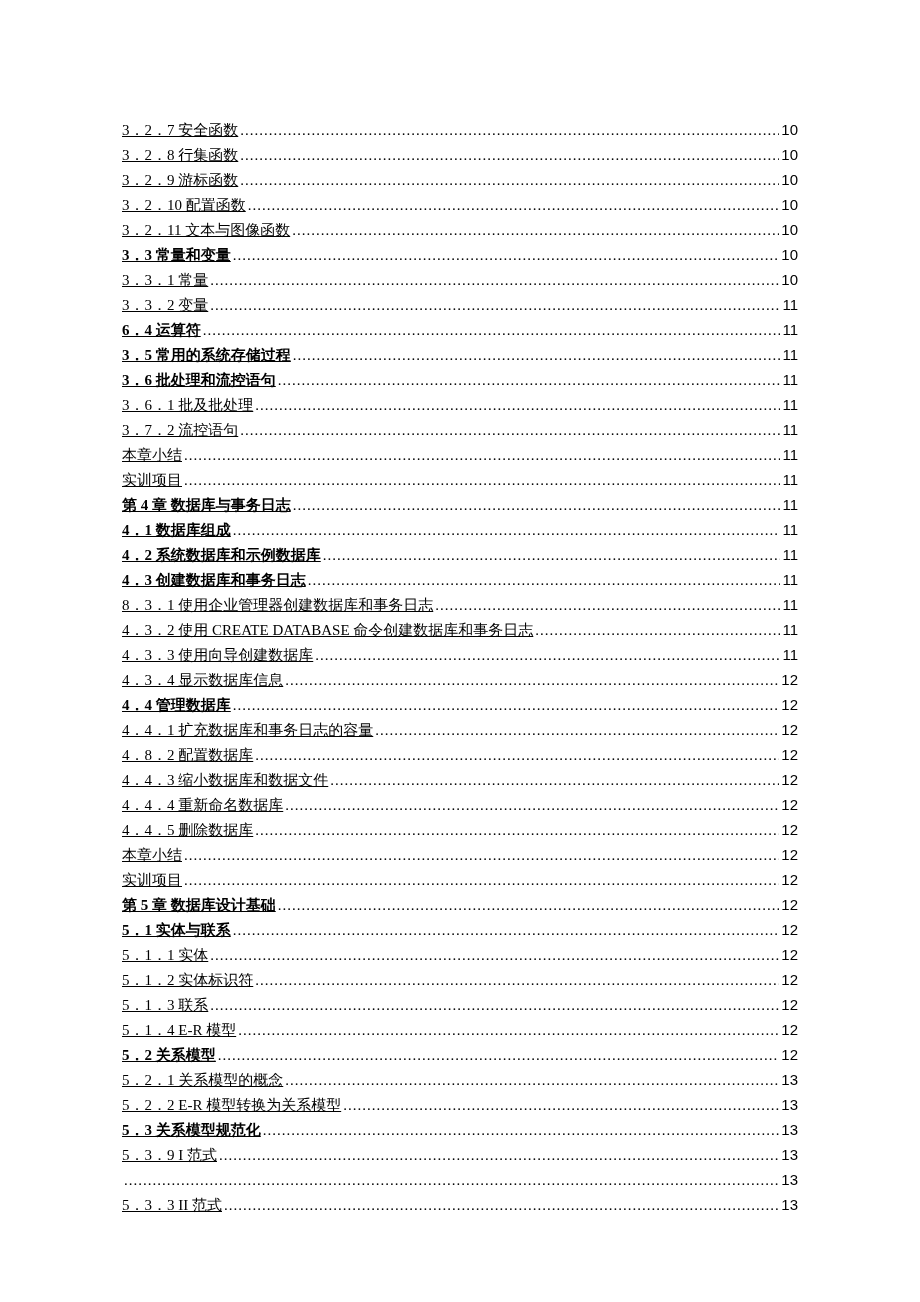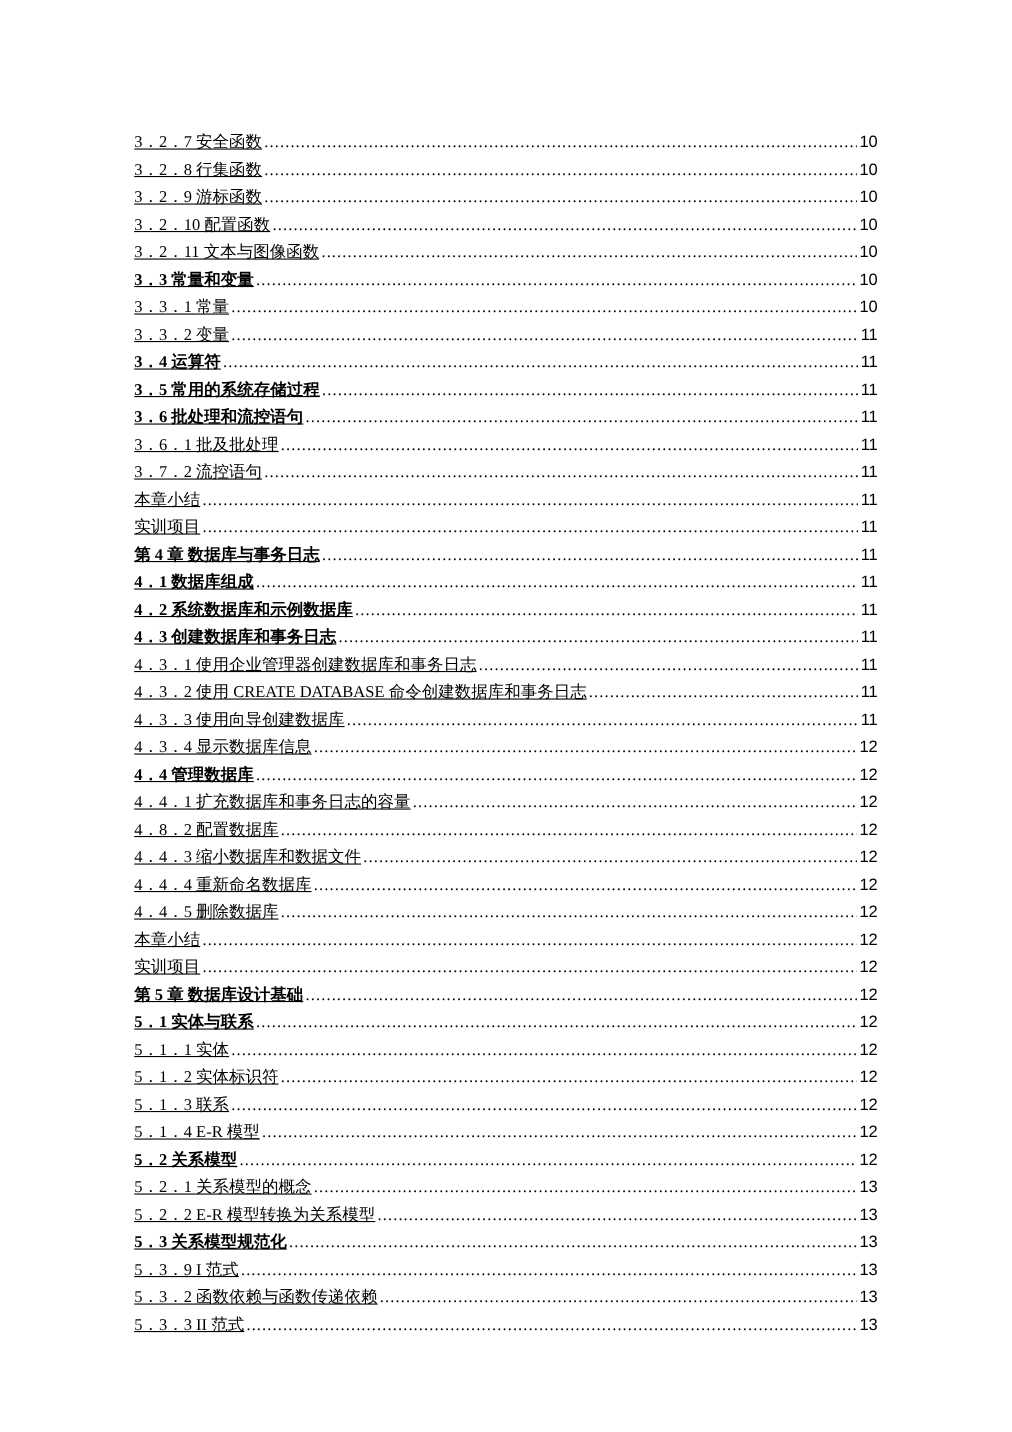--- a/index.html
+++ b/index.html
@@ -79,21 +79,21 @@
       <span class="toc-title ff-song">3．3．1 常量</span>
       <span class="toc-leader"></span>
       <span class="toc-page">10</span>
     </div>
     <div class="toc-row">
       <span class="toc-title ff-song">3．3．2 变量</span>
       <span class="toc-leader"></span>
       <span class="toc-page">11</span>
     </div>
     <div class="toc-row">
-      <span class="toc-title ff-kai fw-bold">3．4 运算符</span>
+      <span class="toc-title ff-kai fw-bold">6．4 运算符</span>
       <span class="toc-leader"></span>
       <span class="toc-page">11</span>
     </div>
     <div class="toc-row">
       <span class="toc-title ff-kai fw-bold">3．5 常用的系统存储过程</span>
       <span class="toc-leader"></span>
       <span class="toc-page">11</span>
     </div>
     <div class="toc-row">
       <span class="toc-title ff-kai fw-bold">3．6 批处理和流控语句</span>
@@ -134,21 +134,21 @@
       <span class="toc-title ff-kai fw-bold">4．2 系统数据库和示例数据库</span>
       <span class="toc-leader"></span>
       <span class="toc-page">11</span>
     </div>
     <div class="toc-row">
       <span class="toc-title ff-kai fw-bold">4．3 创建数据库和事务日志</span>
       <span class="toc-leader"></span>
       <span class="toc-page">11</span>
     </div>
     <div class="toc-row">
-      <span class="toc-title ff-song">4．3．1 使用企业管理器创建数据库和事务日志</span>
+      <span class="toc-title ff-song">8．3．1 使用企业管理器创建数据库和事务日志</span>
       <span class="toc-leader"></span>
       <span class="toc-page">11</span>
     </div>
     <div class="toc-row">
       <span class="toc-title ff-song">4．3．2 使用 CREATE DATABASE 命令创建数据库和事务日志</span>
       <span class="toc-leader"></span>
       <span class="toc-page">11</span>
     </div>
     <div class="toc-row">
       <span class="toc-title ff-song">4．3．3 使用向导创建数据库</span>
@@ -249,21 +249,20 @@
       <span class="toc-title ff-kai fw-bold">5．3 关系模型规范化</span>
       <span class="toc-leader"></span>
       <span class="toc-page">13</span>
     </div>
     <div class="toc-row">
       <span class="toc-title ff-song">5．3．9 I 范式</span>
       <span class="toc-leader"></span>
       <span class="toc-page">13</span>
     </div>
     <div class="toc-row">
-      <span class="toc-title ff-song">5．3．2 函数依赖与函数传递依赖</span>
       <span class="toc-leader"></span>
       <span class="toc-page">13</span>
     </div>
     <div class="toc-row">
       <span class="toc-title ff-song">5．3．3 II 范式</span>
       <span class="toc-leader"></span>
       <span class="toc-page">13</span>
     </div>
   </div>
 

